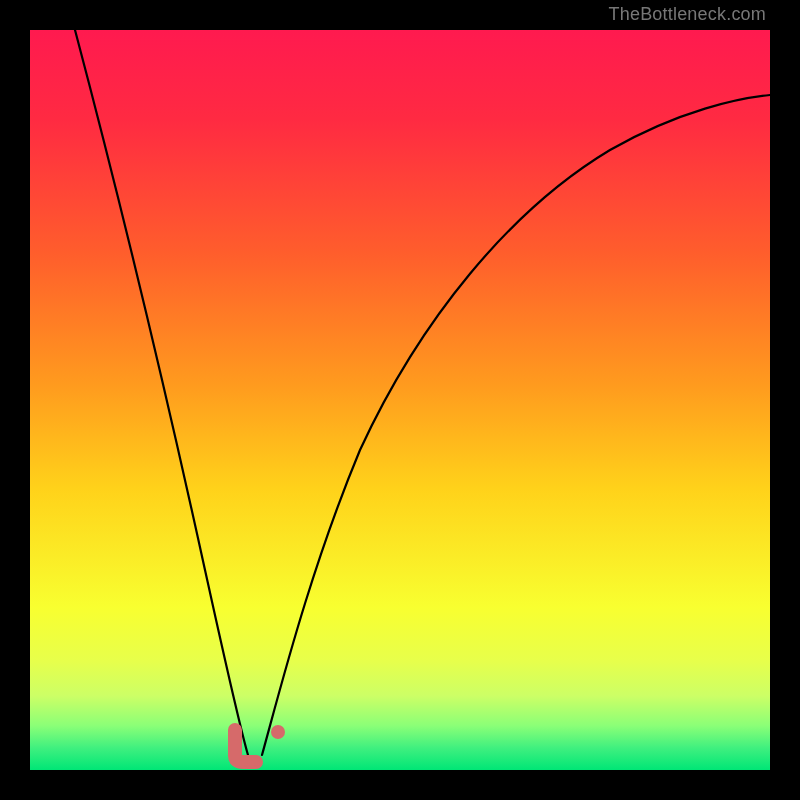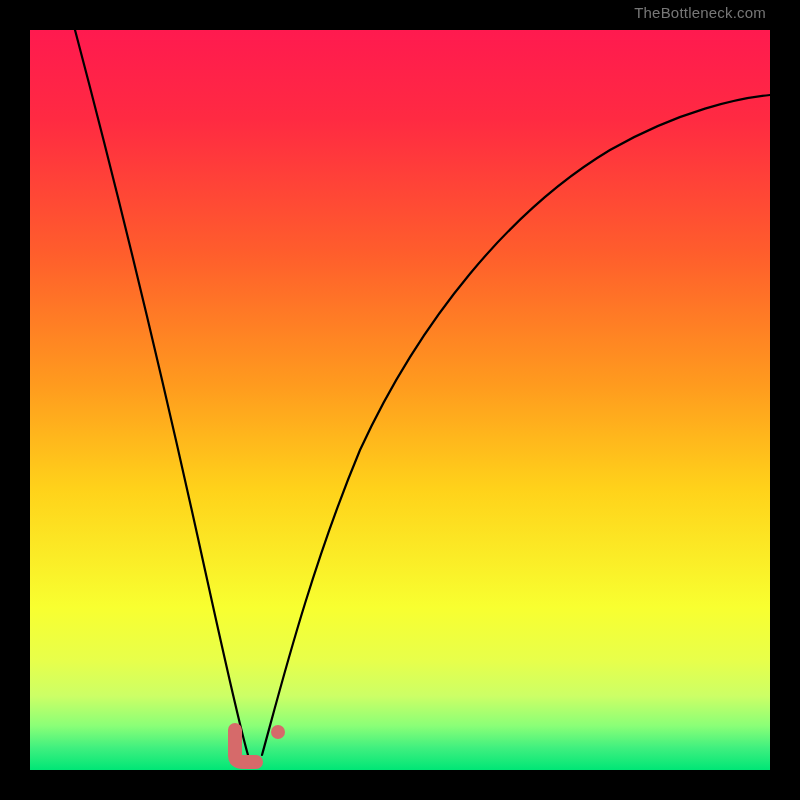--- a/index.html
+++ b/index.html
@@ -28,21 +28,21 @@
   }
   .gradient {
     position: absolute;
     inset: 0;
   }
   .attribution {
     position: absolute;
     top: 4px;
     right: 34px;
     color: #777;
-    font-size: 15px;
+    font-size: 18px;
     letter-spacing: 0.2px;
   }
   svg.curves {
     position: absolute;
     inset: 0;
     width: 740px;
     height: 740px;
   }
   .curve {
     fill: none;

